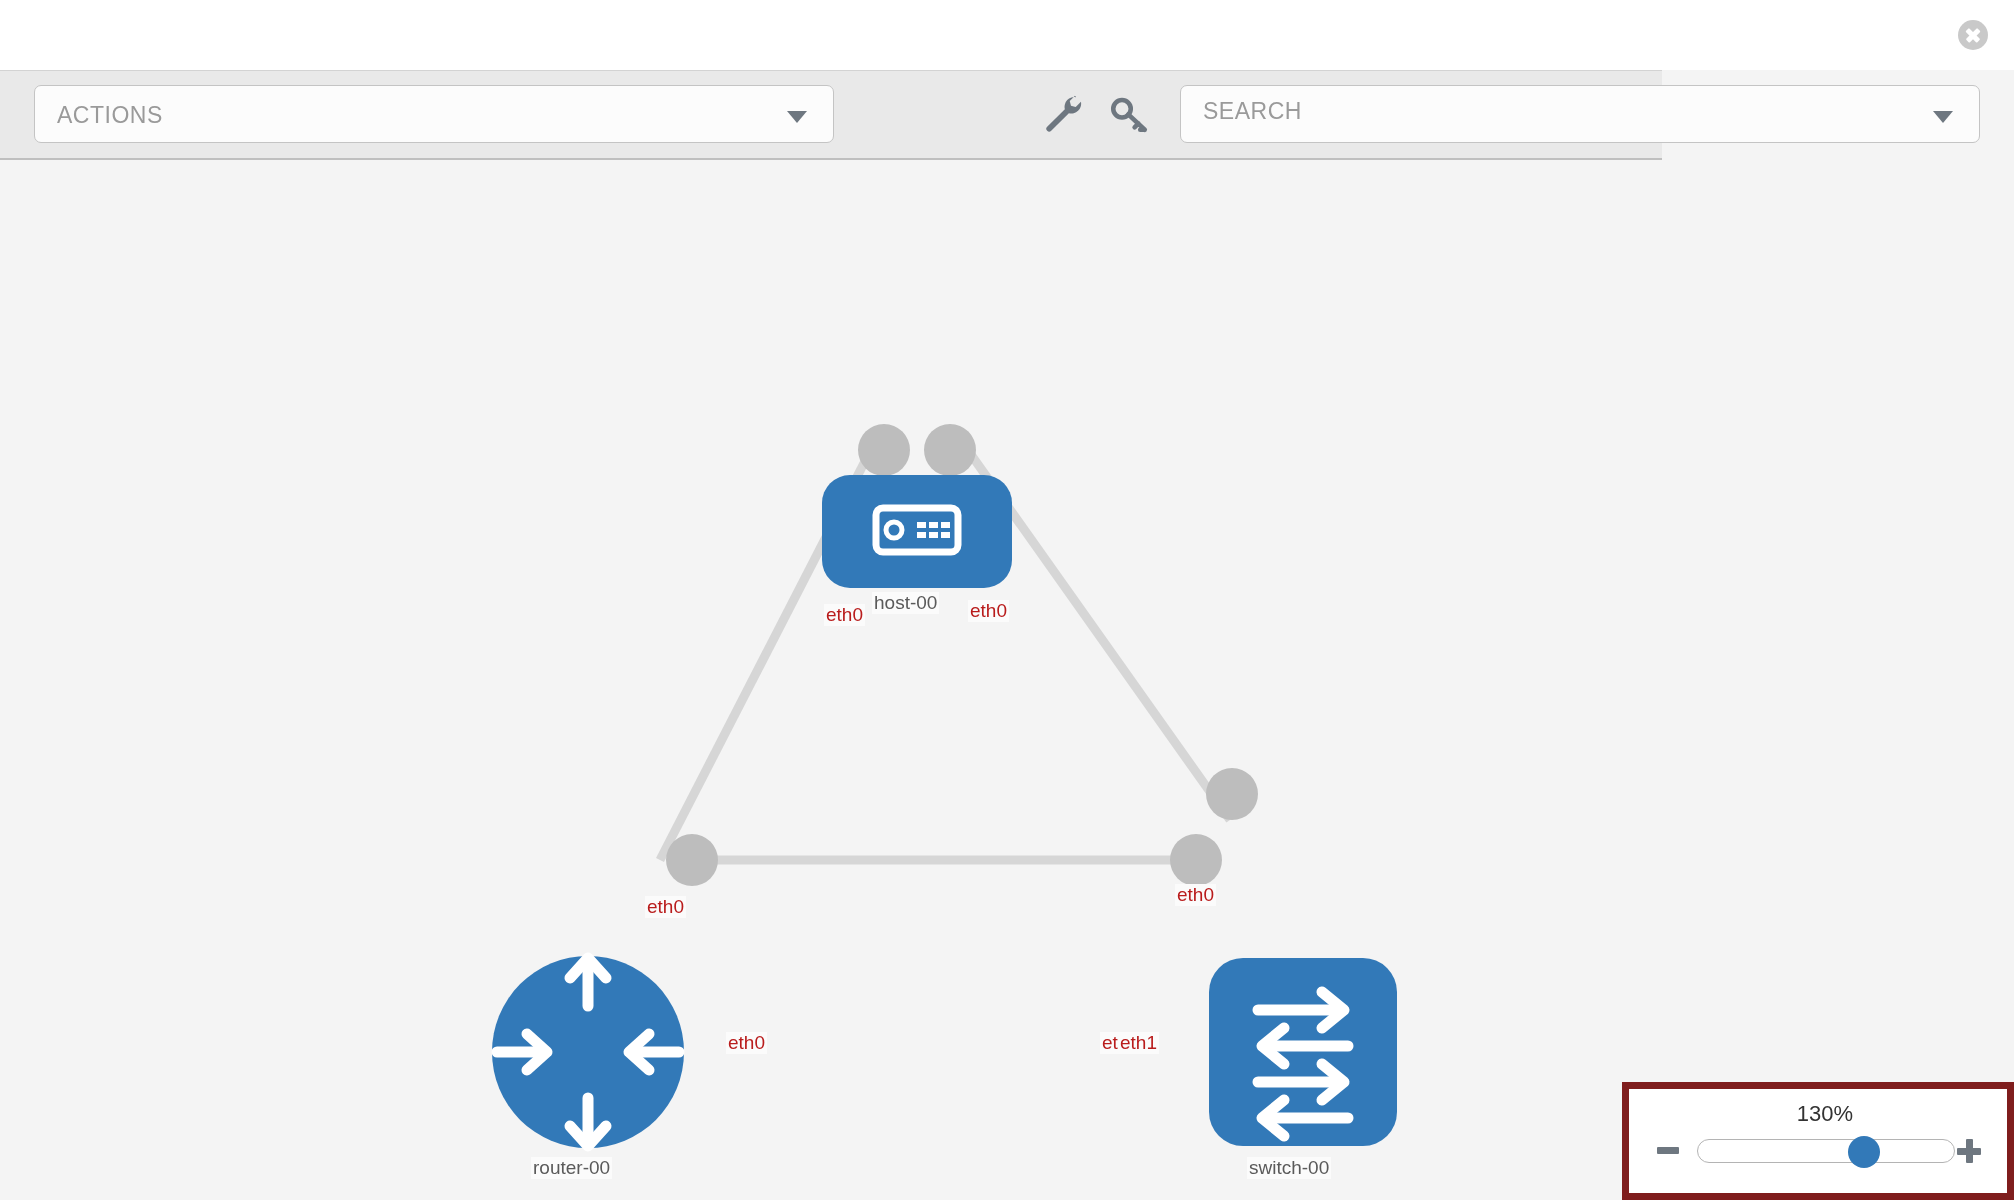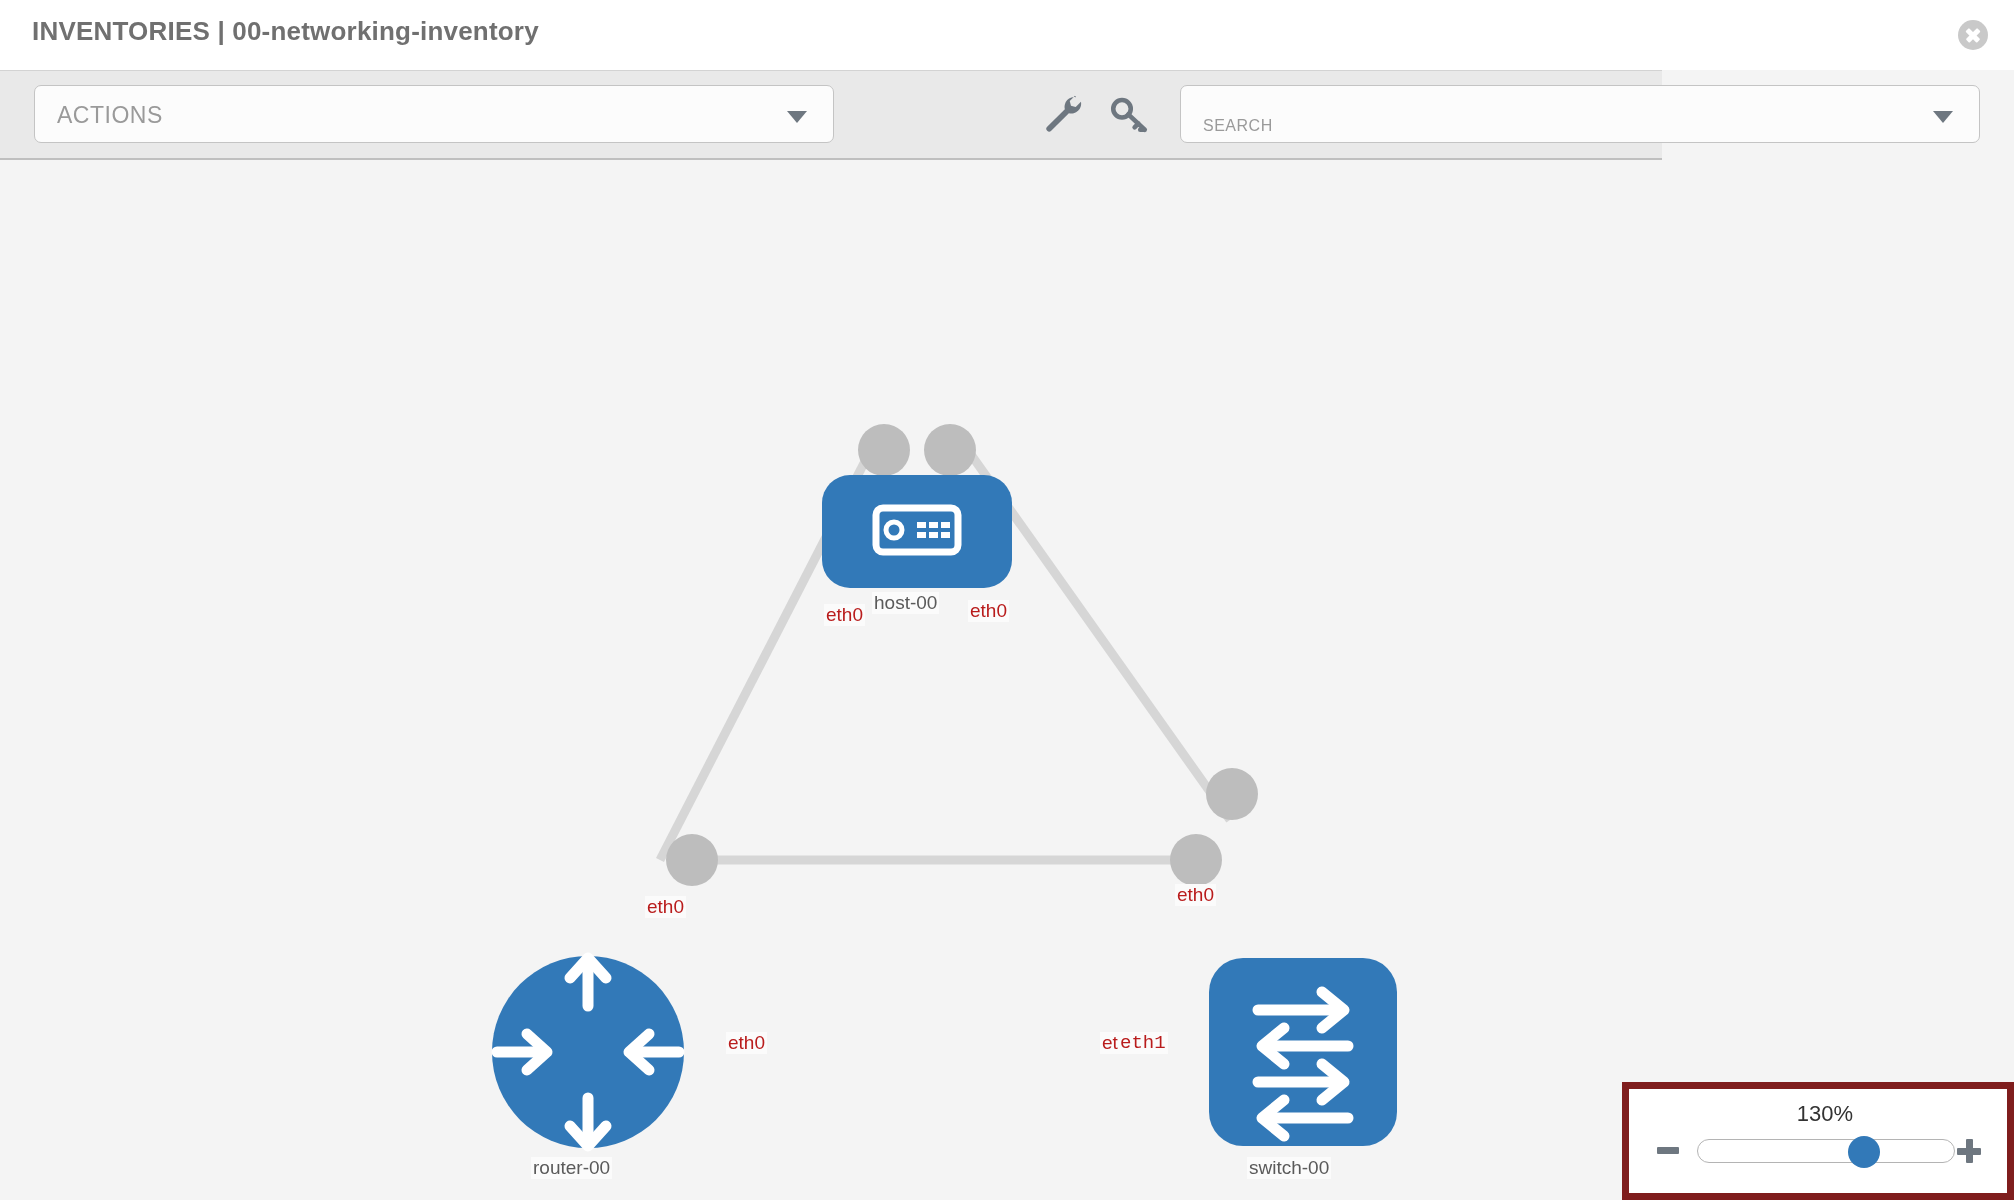--- a/index.html
+++ b/index.html
@@ -125,22 +125,22 @@
     height: 58px;
     background: #fcfcfc;
     border: 1px solid #c4c4c4;
     border-radius: 7px;
     box-sizing: border-box;
     cursor: text;
   }
   .search-label {
     position: absolute;
     left: 22px;
-    top: 31px;
-    font-size: 16px;
+    top: 12px;
+    font-size: 23px;
     color: #9a9a9a;
     letter-spacing: 0.5px;
   }
 
   
   .canvas {
     position: absolute;
     left: 0; top: 160px;
     width: 2014px;
     height: 1040px;
@@ -248,21 +248,20 @@
     background: #3279b8;
     cursor: grab;
   }
 </style>
 </head>
 <body>
 
 <div id="app">
 
   <div class="titlebar">
-    <div class="title-text">INVENTORIES | 00-networking-inventory</div>
     <div class="close-btn"></div>
   </div>
 
   <div class="toolbar">
 
     <div class="actions-select">
       <span class="actions-label">ACTIONS</span>
       <span class="caret"></span>
     </div>
 
@@ -361,21 +360,21 @@
     <span class="node-label" style="left:872px; top:432px;">host-00</span>
 
     <span class="if-label" style="left:645px; top:736px;">eth0</span>
 
     <span class="if-label" style="left:726px; top:872px;">eth0</span>
 
     <span class="if-label" style="left:1175px; top:724px;">eth0</span>
 
     <span class="if-label" style="left:1100px; top:872px;">eth</span>
 
-    <span class="if-label" style="left:1118px; top:872px;font-family:Liberation Mono, monospace;">eth1</span>
+    <span class="if-label" style="left:1118px; top:872px;">eth1</span>
 
     <span class="node-label" style="left:531px; top:997px;">router-00</span>
 
     <span class="node-label" style="left:1247px; top:997px;">switch-00</span>
 
   </div>
 
   <div class="zoom-panel">
     <div class="zoom-value">130%</div>
     <div class="zoom-minus"></div>

